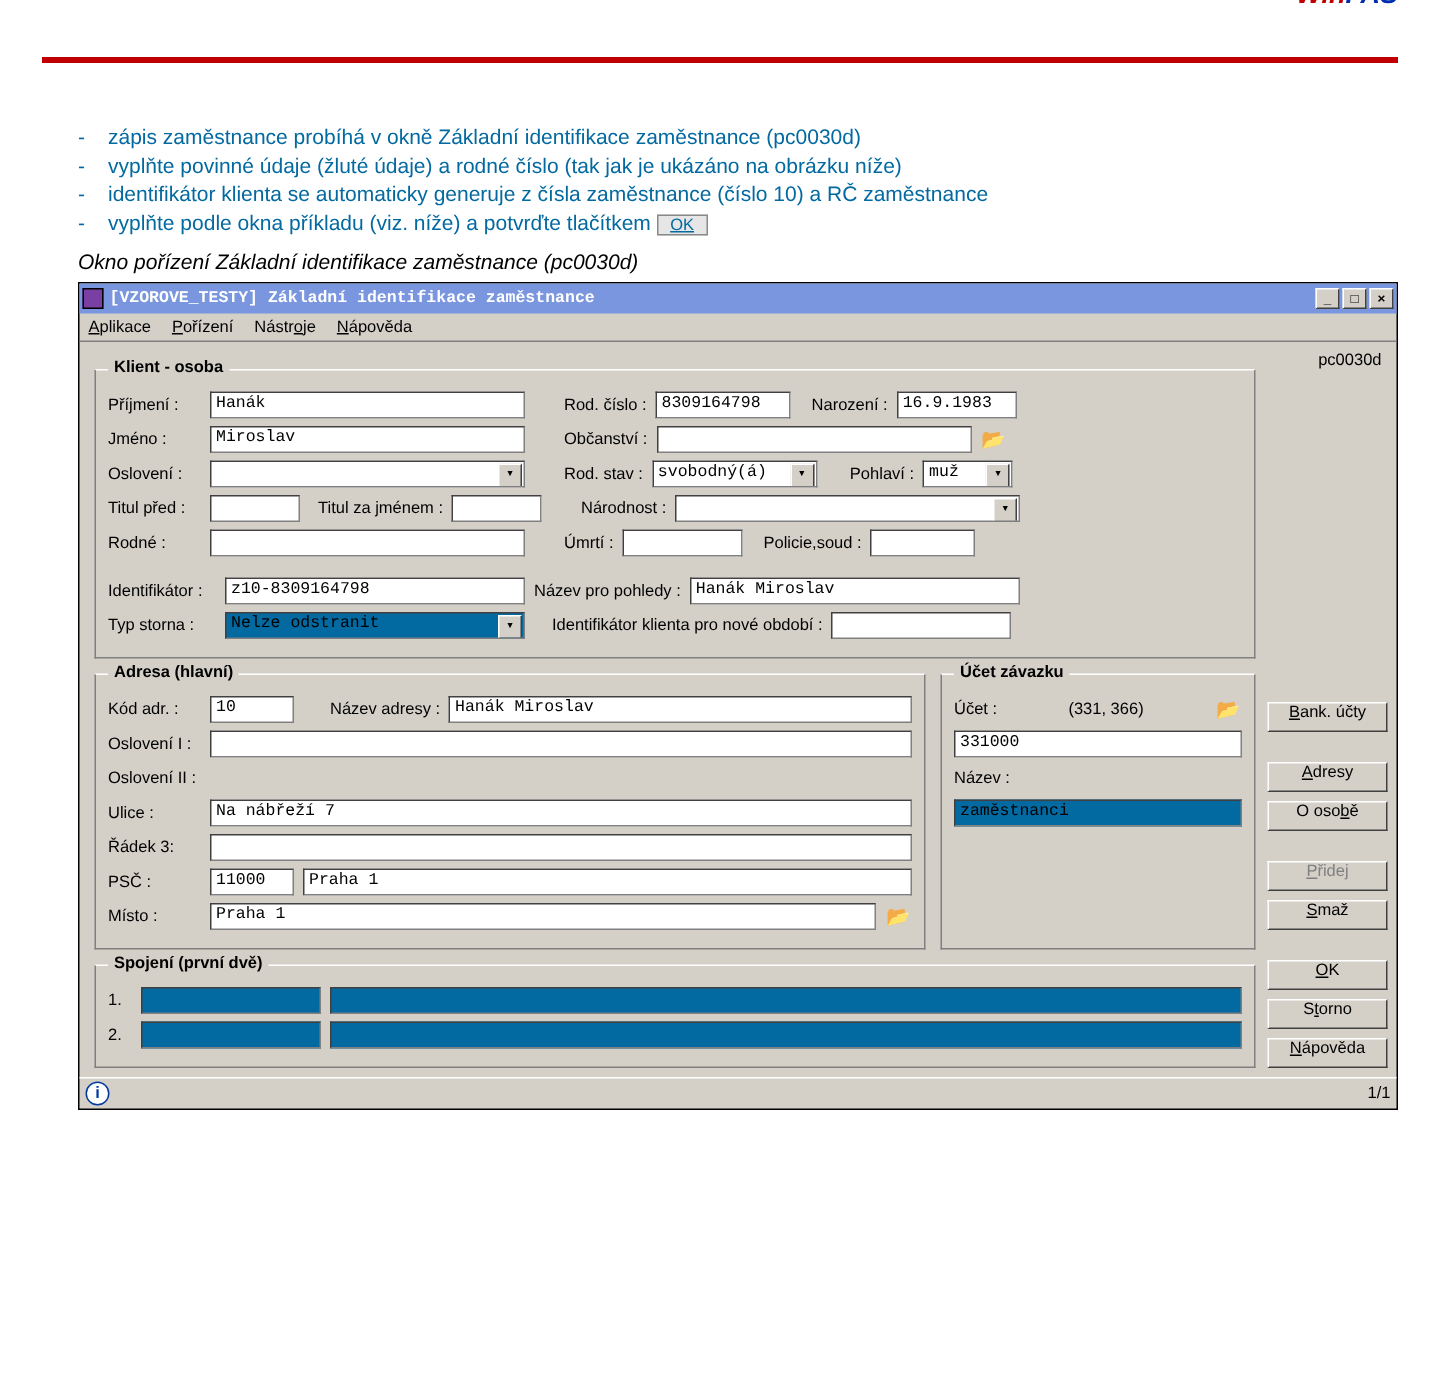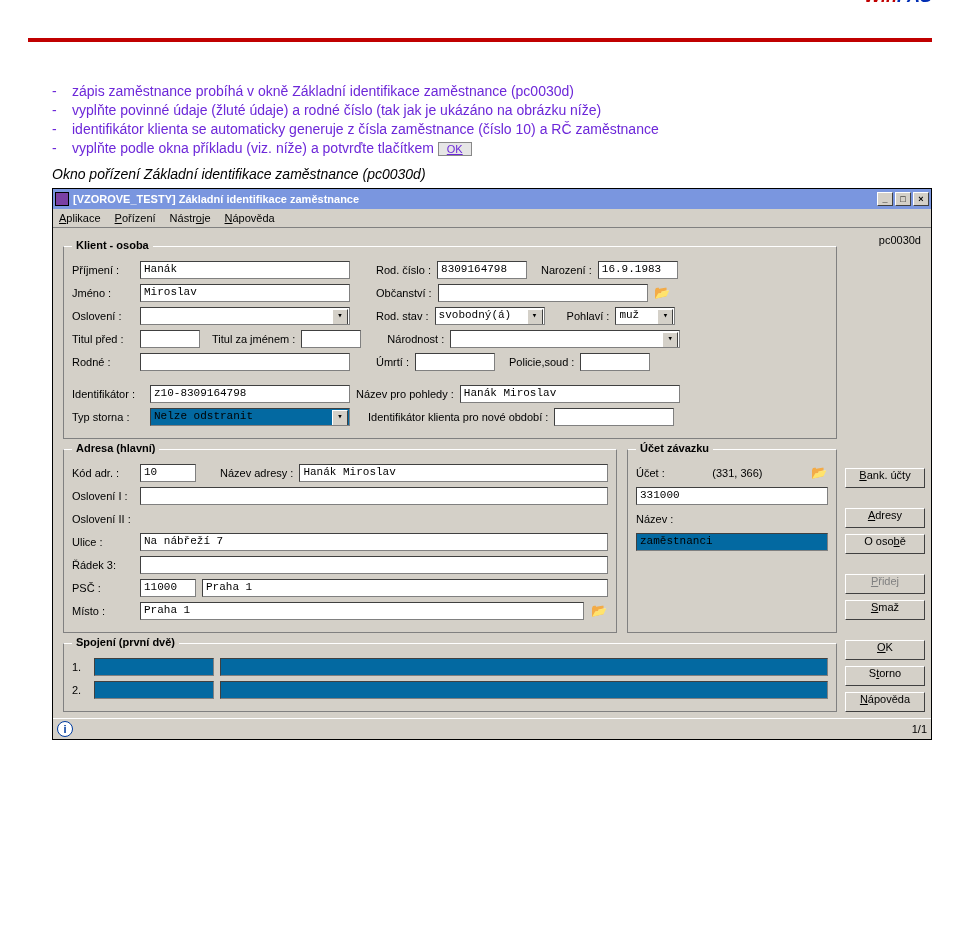--- a/index.html
+++ b/index.html
@@ -31,21 +31,21 @@
   .brand .f { color: #002db3; }
   .doc-text ul {
     list-style: none;
     padding-left: 24px;
     margin: 40px 0 8px 0;
   }
   .doc-text li {
     position: relative;
     line-height: 1.35;
     padding-left: 20px;
-    color: #6d28d9;
+    color: #0369a1;
   }
   .doc-text li::before {
     content: "-";
     position: absolute;
     left: 0;
   }
   .inline-btn {
     display: inline-block;
     border: 1px solid #888;
     background: #e6e6e6;
@@ -77,21 +77,21 @@
     font-weight: bold;
     padding: 0 2px;
   }
   .titlebar .ticon {
     width: 14px; height: 14px;
     background: #7a3fa3;
     margin-right: 4px;
     display: inline-block;
     border: 1px solid #000;
   }
-  .titlebar .title { flex: 1; }
+  .titlebar .title { flex: 1; font-family: Liberation Mono, monospace; }
   .win-controls { display: flex; gap: 2px; }
   .win-btn {
     width: 16px; height: 14px;
     background: #d4d0c8;
     border: 1px solid #fff;
     border-right-color: #404040;
     border-bottom-color: #404040;
     font-size: 9px;
     line-height: 12px;
     text-align: center;

